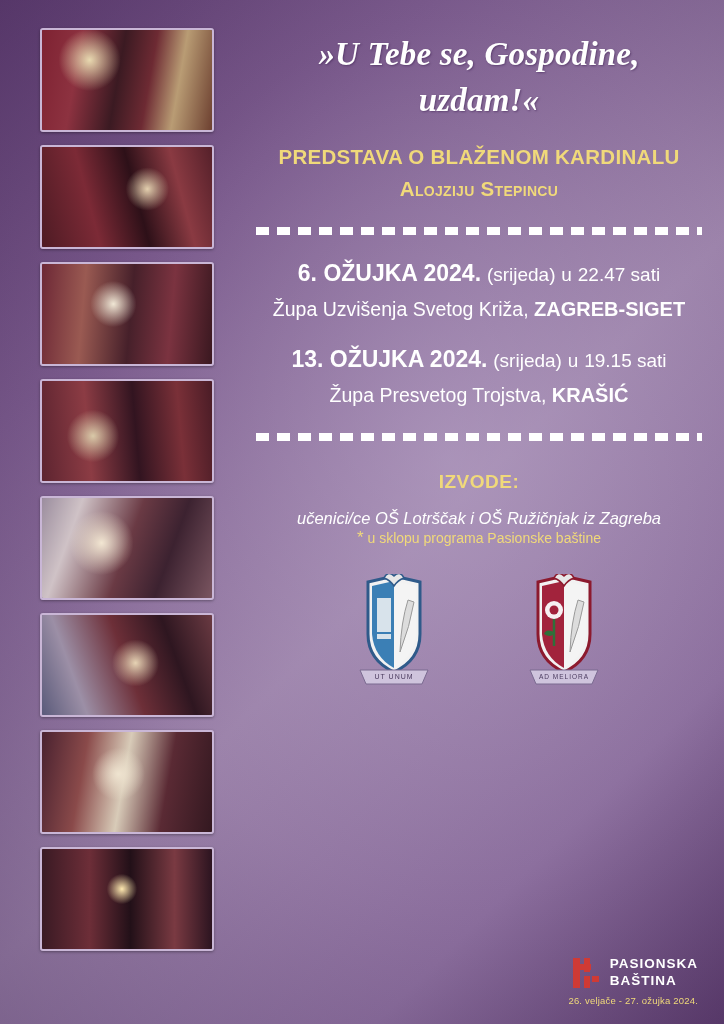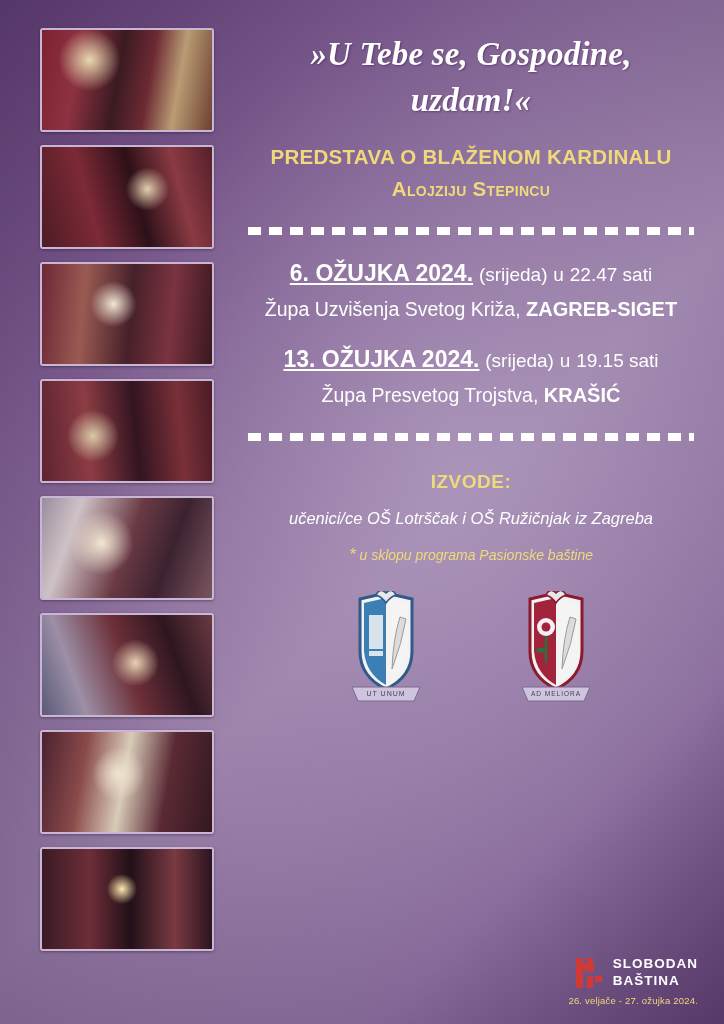--- a/index.html
+++ b/index.html
@@ -66,21 +66,21 @@
   .ph7 .ph-inner { background:
       radial-gradient(circle at 45% 42%, #efe4d0 0%, rgba(239,228,208,0) 24%),
       linear-gradient(100deg, #4a2230 0%, #8a4a4a 25%, #d8cbb8 48%, #5a2a34 72%, #331820 100%); }
   .ph8 .ph-inner { background:
       radial-gradient(circle at 47% 40%, #ffe9b0 0%, rgba(255,233,176,0) 14%),
       linear-gradient(90deg, #3a1a24 0%, #6d2e38 28%, #221018 52%, #7a3a42 78%, #2c1420 100%); }
 
   
   .content {
     position: absolute;
-    left: 236px; top: 26px;
+    left: 244px; top: 26px;
     width: 470px;
     z-index: 2;
     text-align: center;
     color: #ffffff;
   }
   .title {
     font-family: "Liberation Serif", serif;
     font-style: italic;
     font-weight: bold;
     font-size: 33px;
@@ -116,21 +116,20 @@
   .event { margin-top: 22px; }
   .event .line1 {
     font-size: 21px;
     color: #ffffff;
     line-height: 1.4;
   }
   .event .line1 .date {
     font-weight: bold;
     font-size: 23px;
     color: #ffffff;
-    text-decoration: underline;
   }
   .event .line1 .day { font-size: 19px; text-align: center; }
   .event .line1 .time { font-size: 19px; }
   .event .line2 {
     margin-top: 9px;
     font-size: 19.5px;
     color: #ffffff;
   }
   .event .line2 .place { font-weight: bold; font-size: 20px; }
 
@@ -141,23 +140,21 @@
     color: #f0d97a;
     letter-spacing: 0.5px;
   }
   .performers {
     margin-top: 16px;
     font-size: 16.5px;
     font-style: italic;
     color: #ffffff;
   }
   .note {
-    margin-top: 17px;
     font-size: 14px;
-    font-style: italic;
     color: #f0d97a;
   }
   .note .star { font-size: 17px; }
 
   
   .crests {
     margin-top: 26px;
     display: flex;
     justify-content: center;
     gap: 74px;
@@ -321,20 +318,20 @@
       <div class="pb-mark">
         <svg width="30" height="34" viewBox="0 0 30 34" aria-hidden="true">
           <rect x="2" y="2" width="7" height="30" fill="#cf3a35"></rect>
           <rect x="9" y="8" width="11" height="6" fill="#cf3a35"></rect>
           <rect x="13" y="2" width="6" height="14" fill="#cf3a35"></rect>
           <rect x="13" y="20" width="6" height="12" fill="#cf3a35"></rect>
           <rect x="21" y="20" width="7" height="6" fill="#cf3a35"></rect>
         </svg>
       </div>
       <div class="pb-text">
-        <div>SLOBODAN</div>
+        <div>PASIONSKA</div>
         <div>BAŠTINA</div>
       </div>
     </div>
     <div class="footer-dates">26. veljače - 27. ožujka 2024.</div>
   </div>
 
 </div>
 
 </body></html>

